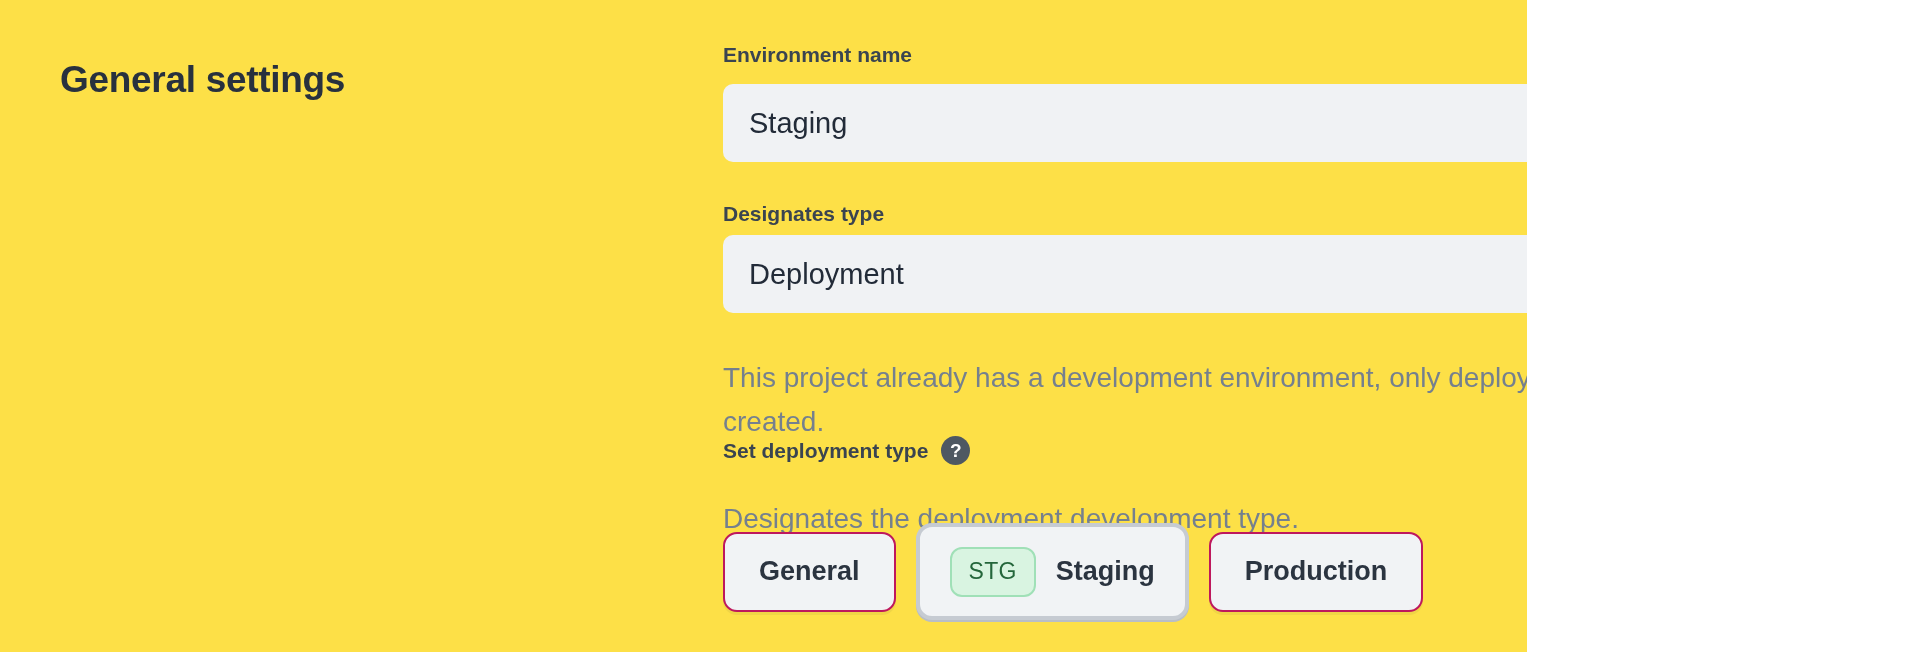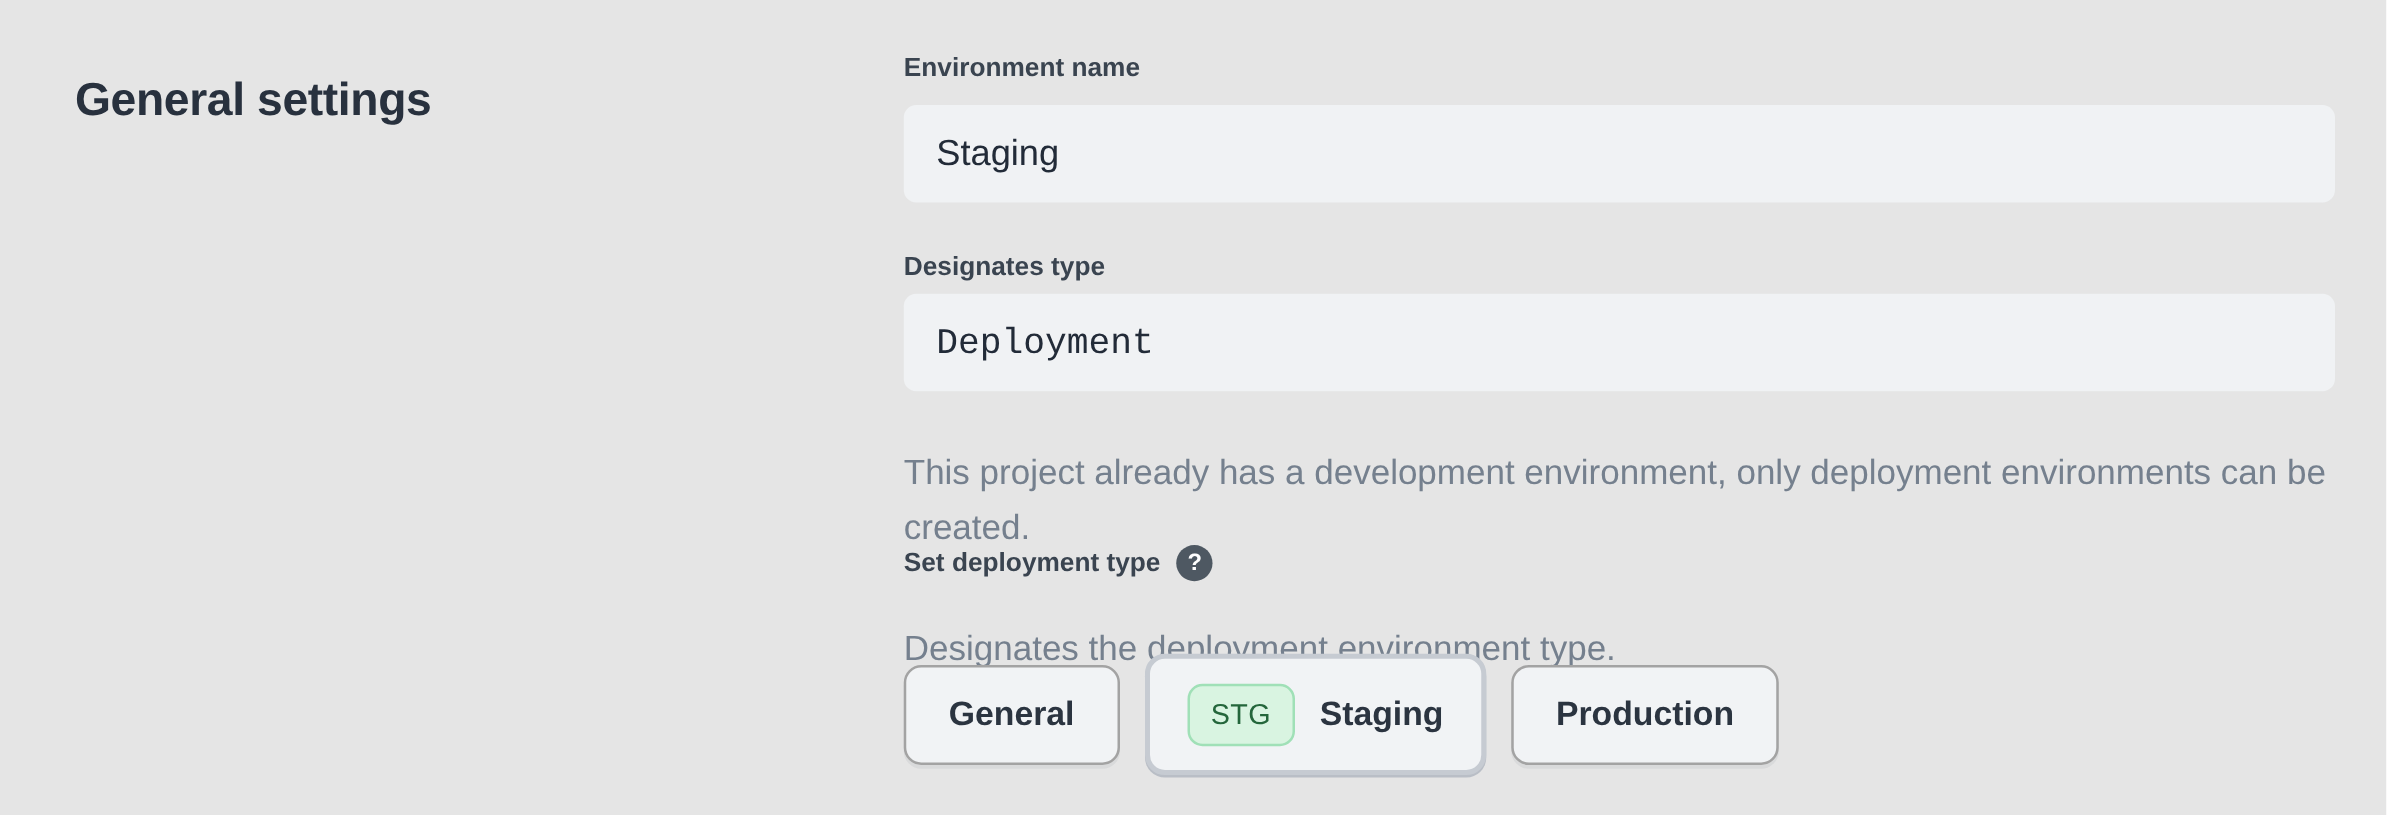--- a/index.html
+++ b/index.html
@@ -3,23 +3,23 @@
 <meta charset="utf-8">
 <style>
   html, body {
     margin: 0;
     padding: 0;
     background: #ffffff;
     font-family: "Liberation Sans", sans-serif;
   }
   .screen {
     position: relative;
-    width: 1909px;
+    width: 1527px;
     height: 652px;
-    background: #e5e5e5;
+    background: #fde047;
     overflow: hidden;
   }
 
   
   .section-heading {
     position: absolute;
     left: 60px;
     top: 34px;
     font-size: 37px;
     font-weight: 700;
@@ -56,21 +56,21 @@
     background: #f0f2f4;
     border: none;
     border-radius: 10px;
     padding: 0 26px;
     font-family: "Liberation Sans", sans-serif;
     font-size: 29px;
     color: #222b38;
     outline: none;
   }
   .input-env-name { top: 84px; }
-  .input-env-type { top: 235px; font-family: Liberation Mono, monospace; }
+  .input-env-type { top: 235px; }
 
   .help-text {
     position: absolute;
     left: 0;
     top: 328px;
     max-width: 1180px;
     font-size: 28px;
     line-height: 44px;
     color: #75808e;
   }
@@ -116,21 +116,21 @@
     align-items: center;
     gap: 20px;
   }
   .option-button {
     display: inline-flex;
     align-items: center;
     gap: 20px;
     height: 80px;
     padding: 0 34px;
     background: #f1f3f5;
-    border: 2px solid #a3a3a3;
+    border: 2px solid #be185d;
     border-radius: 14px;
     font-family: "Liberation Sans", sans-serif;
     font-size: 27px;
     font-weight: 700;
     color: #2b3440;
     box-shadow: 0 3px 0 rgba(40, 49, 62, 0.06);
     cursor: pointer;
   }
   .option-button.selected {
     height: 97px;
@@ -179,21 +179,21 @@
 
     <input class="text-input input-env-type" type="text" readonly="" value="Deployment" style="">
 
     <p class="help-text">This project already has a development environment, only deployment environments can be created.</p>
 
     <div class="label-row">
       <span class="field-label" style="position: static;">Set deployment type</span>
       <span class="help-icon">?</span>
     </div>
 
-    <p class="field-description">Designates the deployment environment type.</p>
+    <p class="field-description">Designates the deployment development type.</p>
 
     <div class="options-row">
 
       <button class="option-button">
         <span class="option-label">General</span>
       </button>
 
       <button class="option-button selected">
         <span class="type-badge badge-green">STG</span>
         <span class="option-label">Staging</span>

